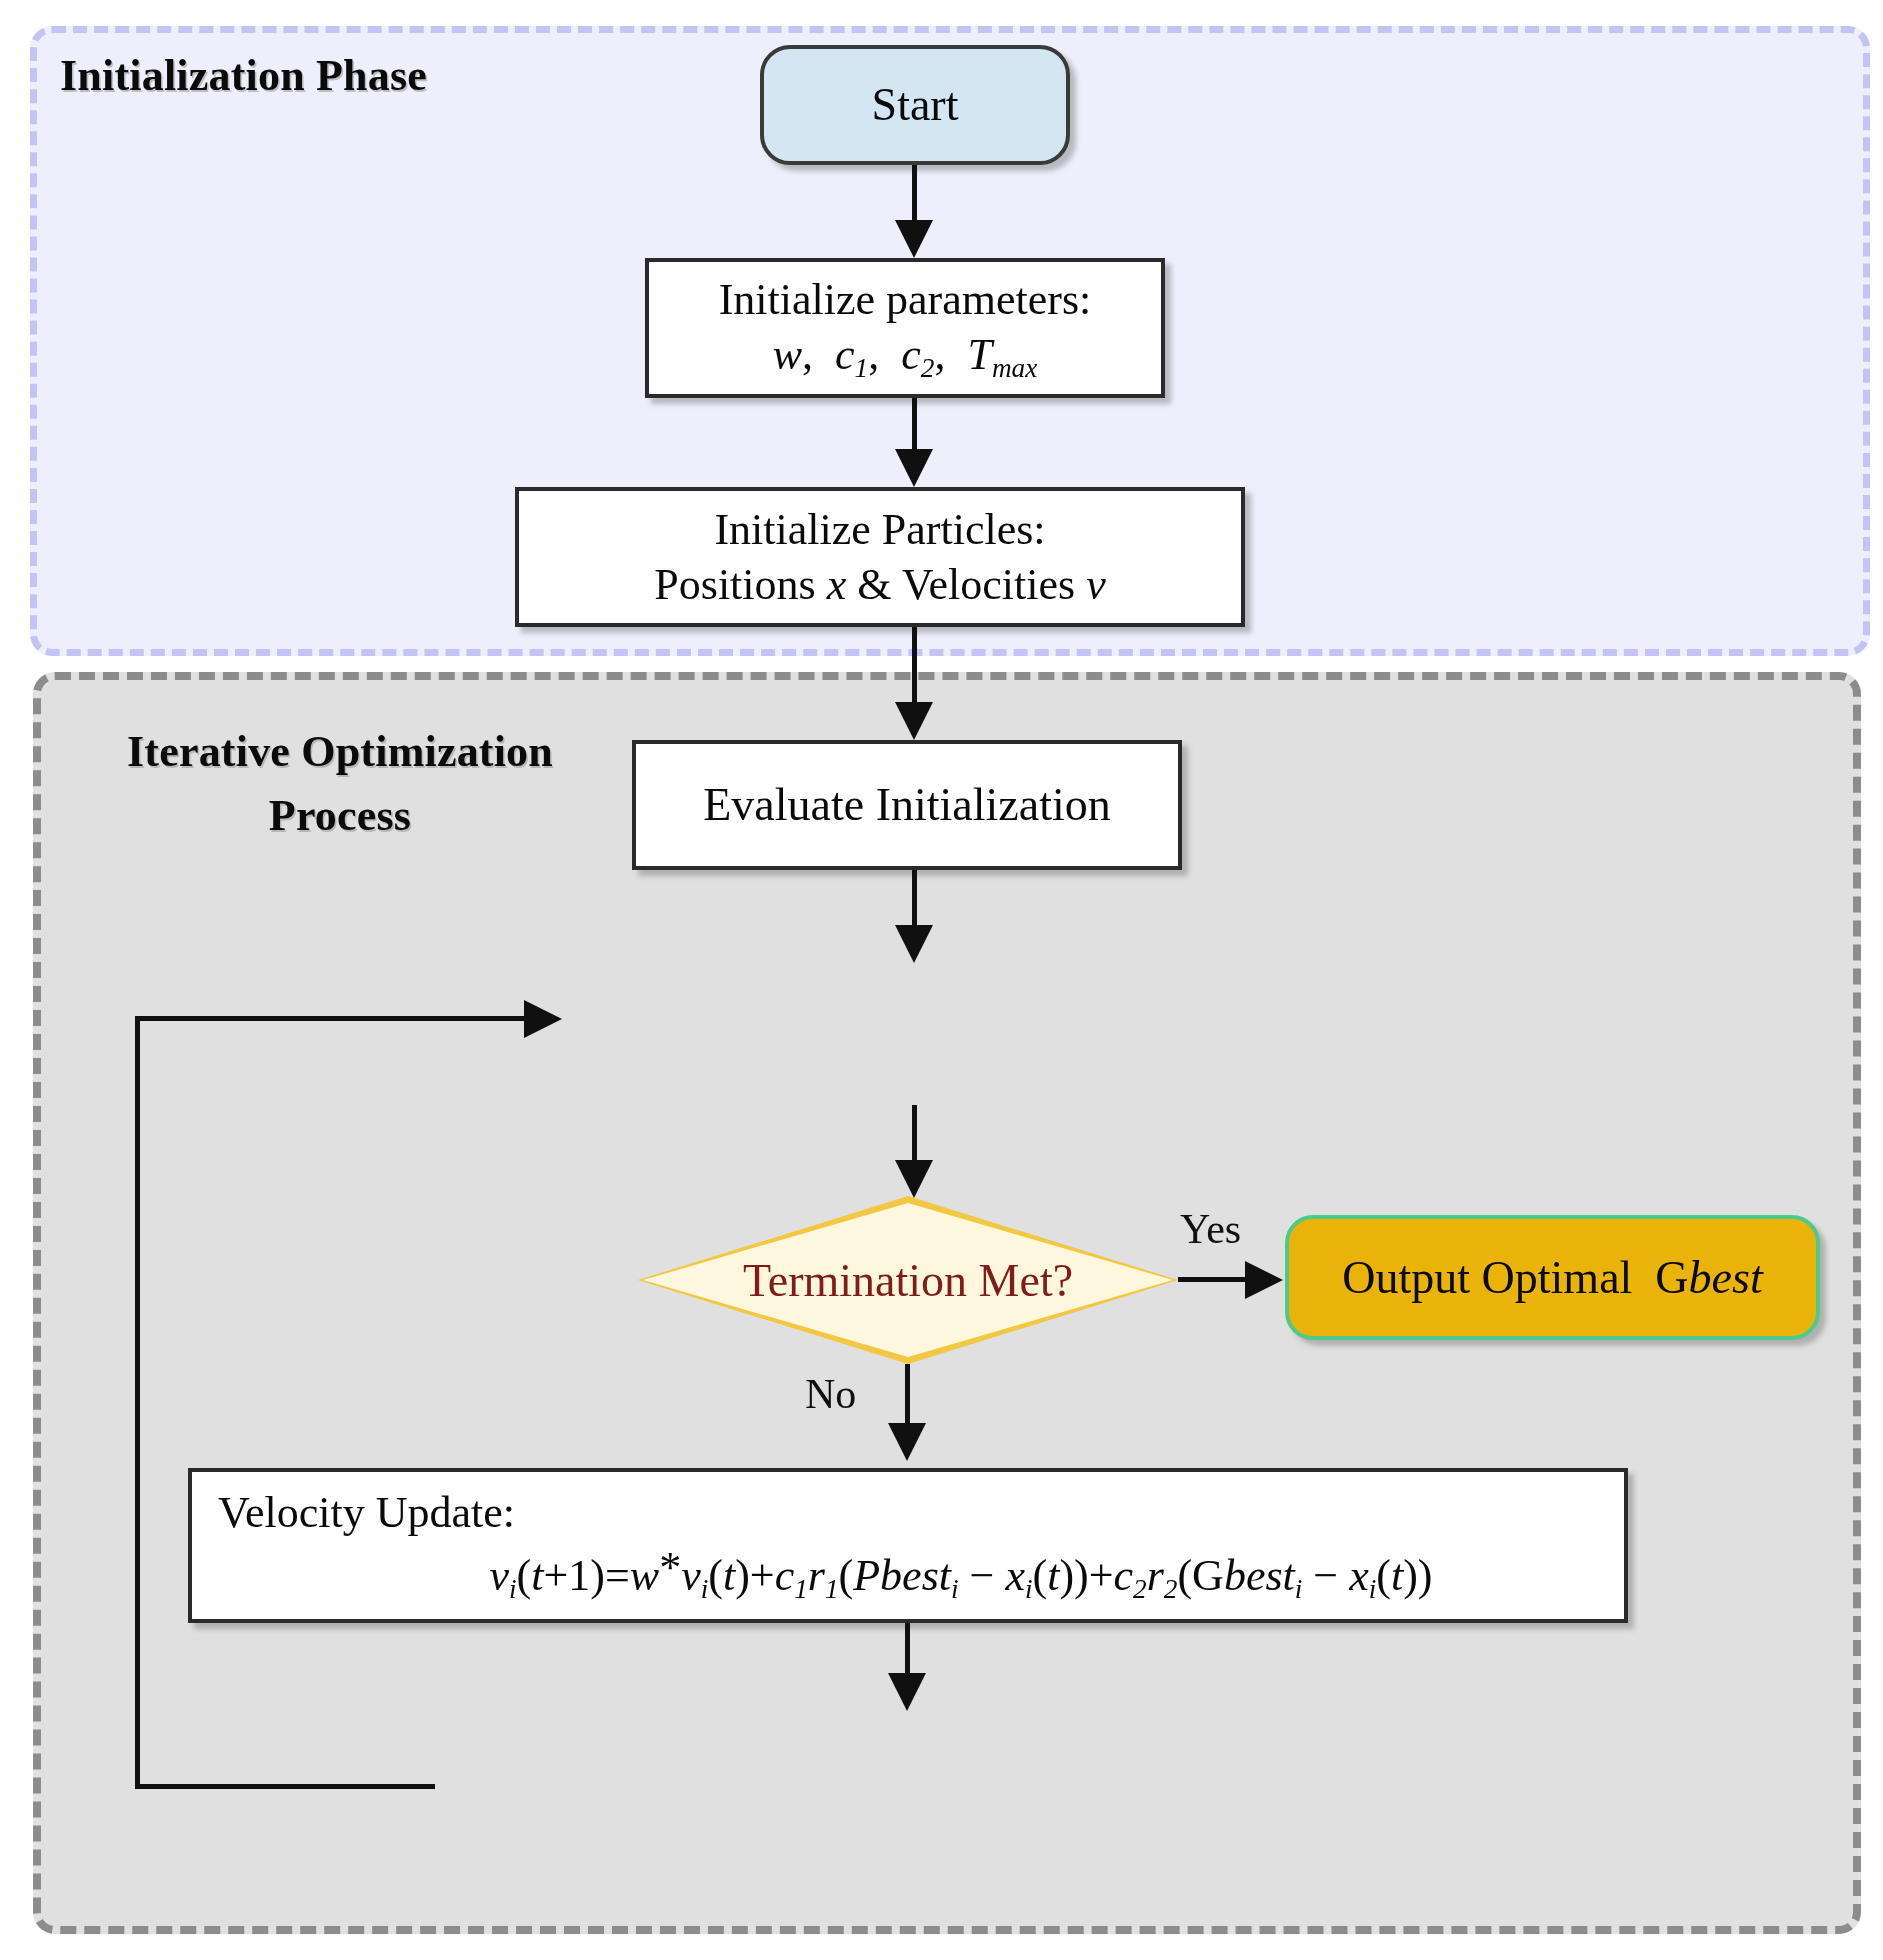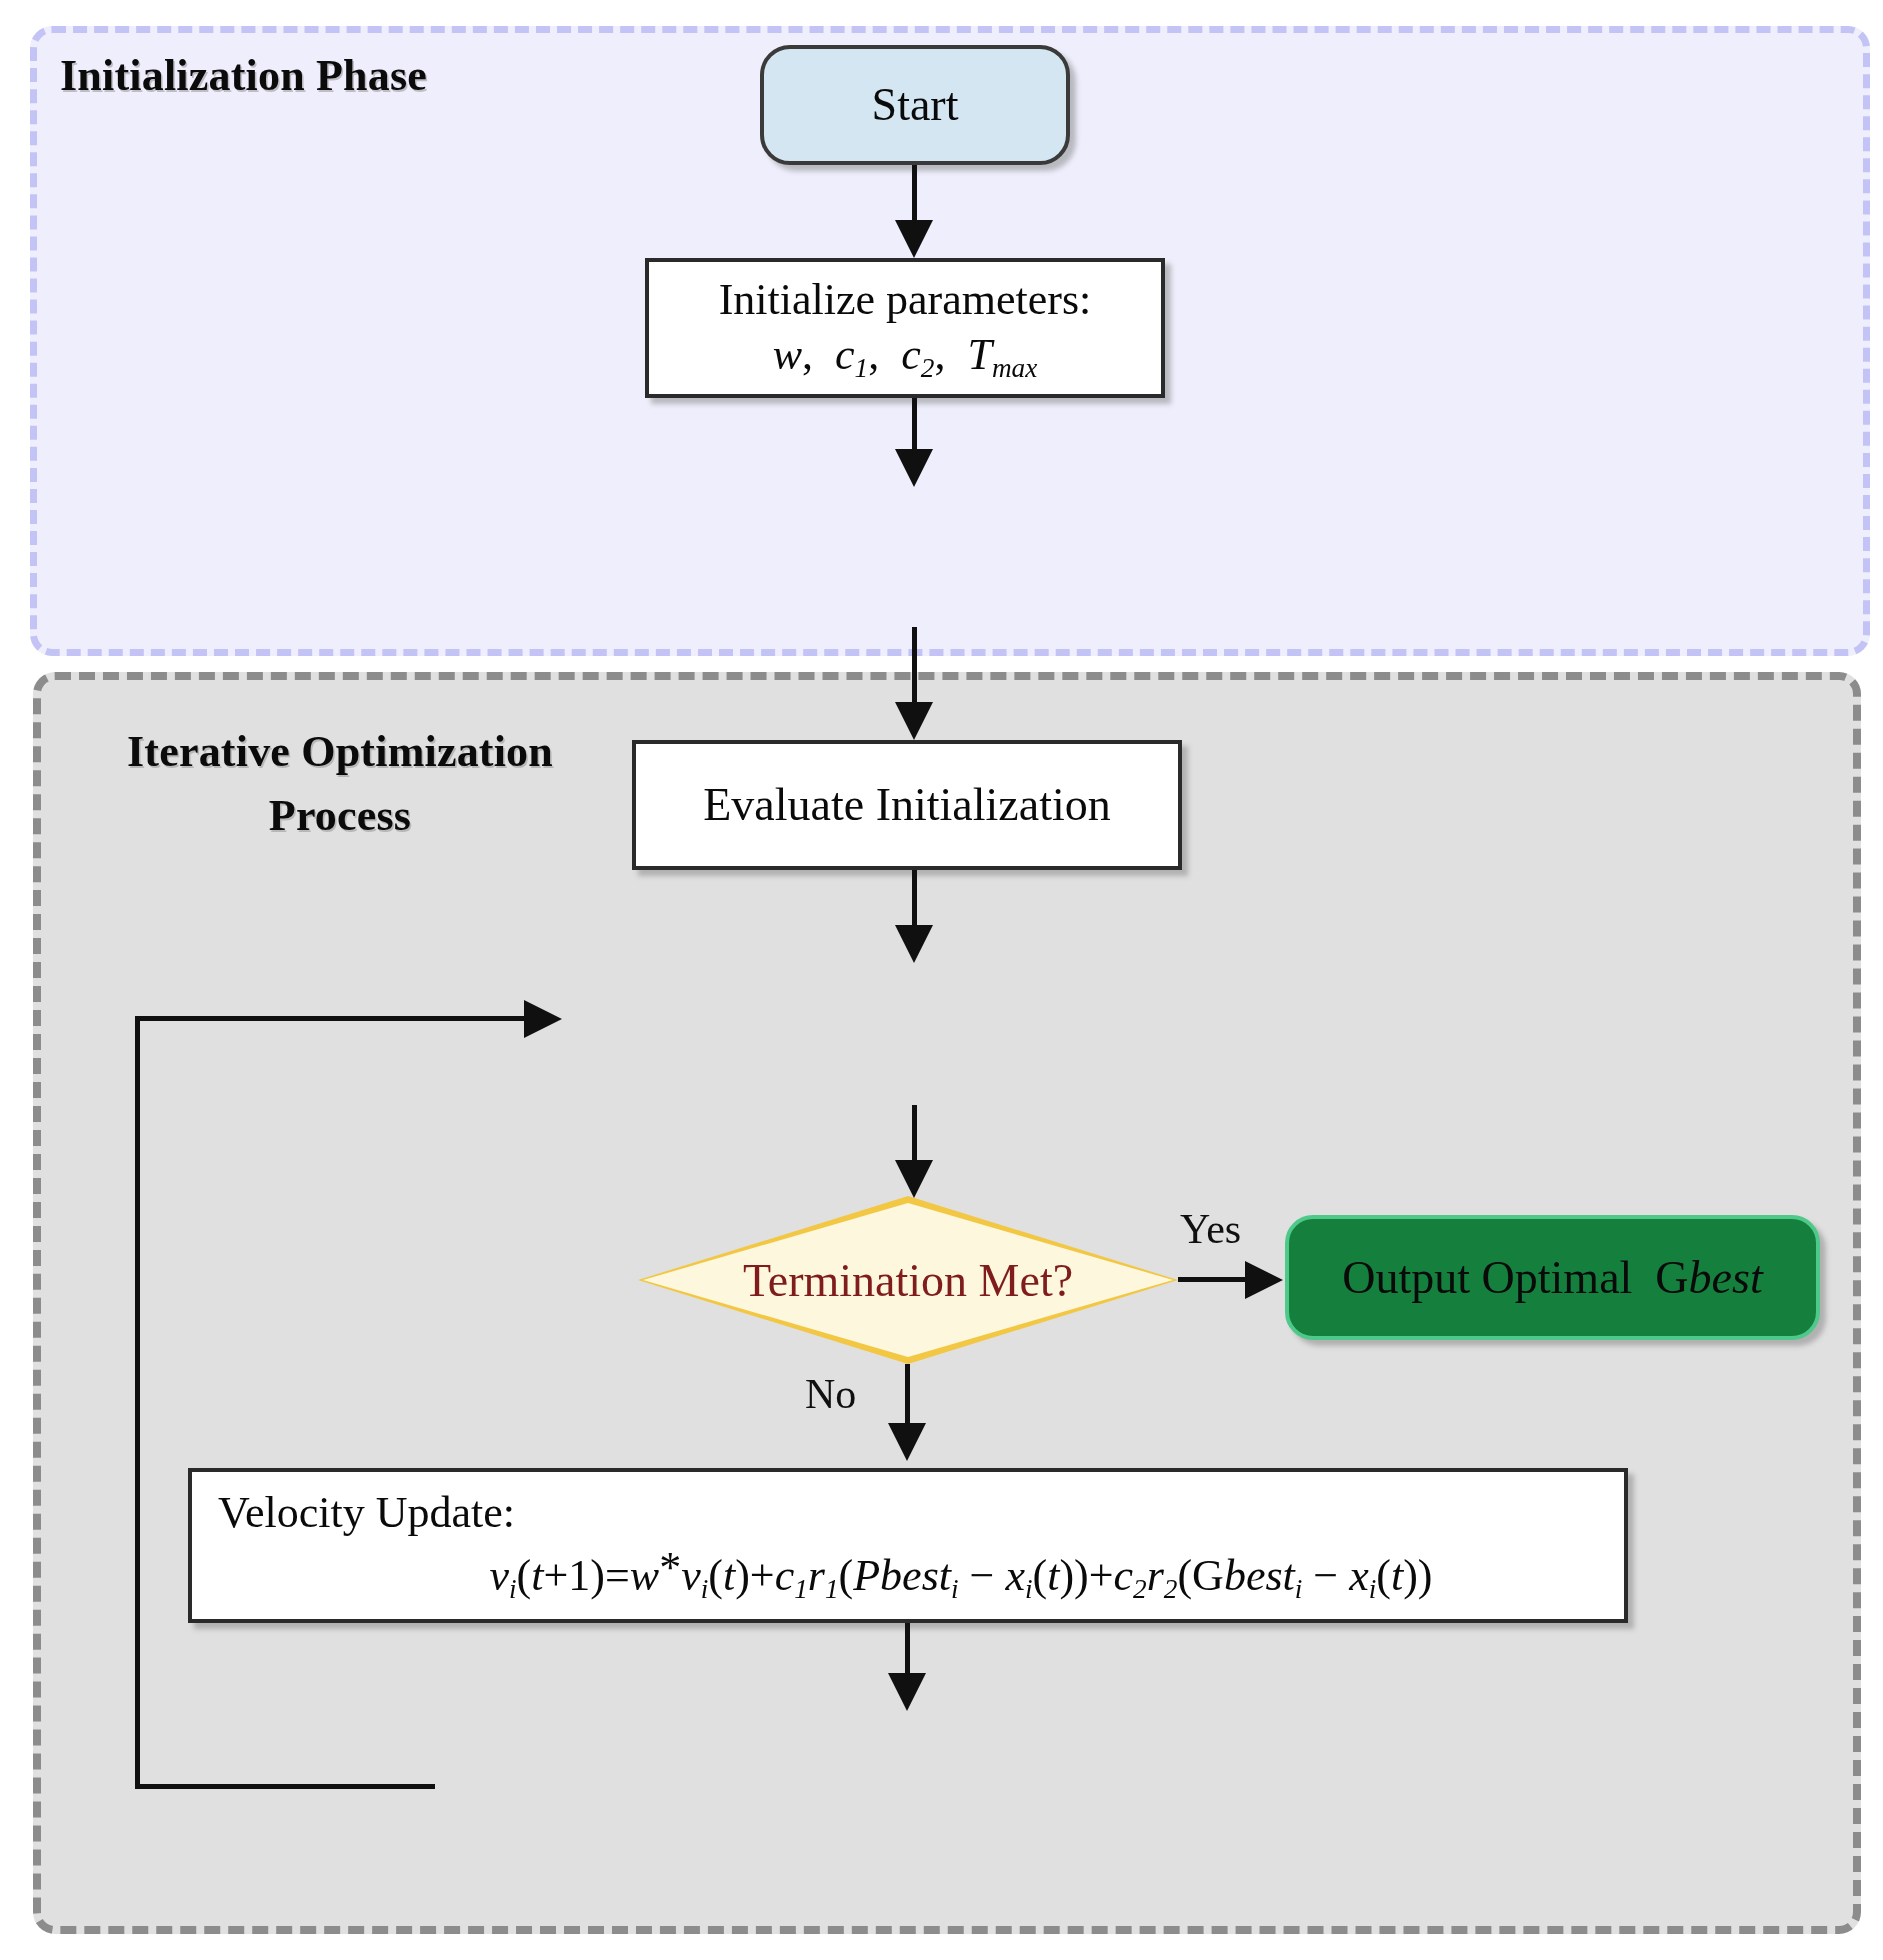--- a/index.html
+++ b/index.html
@@ -100,21 +100,21 @@
   #n-evaluate {
     left: 632px; top: 740px; width: 550px; height: 130px;
     font-size: 46px;
   }
   #n-update {
     left: 570px; top: 965px; width: 665px; height: 140px;
     font-size: 46px;
   }
   #n-output {
     left: 1285px; top: 1215px; width: 535px; height: 125px;
-    background: #15803d;
+    background: #eab308;
     border: 4px solid #4fc98a;
     border-radius: 28px;
     font-size: 46px;
   }
   #n-velocity {
     left: 188px; top: 1468px; width: 1440px; height: 155px;
     font-size: 44px;
     align-items: flex-start;
     padding-left: 26px;
   }
@@ -203,20 +203,24 @@
 
   <div class="node" id="n-start">
     <span class="ln">Start</span>
   </div>
 
   <div class="node" id="n-params">
     <span class="ln">Initialize parameters:</span>
     <span class="ln"><i>w</i>,&nbsp;&nbsp;<i>c</i><sub>1</sub>,&nbsp;&nbsp;<i>c</i><sub>2</sub>,&nbsp;&nbsp;<i>T</i><sub>max</sub></span>
   </div>
 
+  <div class="node" id="n-particles">
+    <span class="ln">Initialize Particles:</span>
+    <span class="ln">Positions <i>x</i> &amp; Velocities <i>v</i></span>
+  </div>
 
   <div class="node" id="n-evaluate">
     <span class="ln">Evaluate Initialization</span>
   </div>
 
 
   <div id="n-decision">
     <div class="dia-stroke"></div>
     <div class="dia-fill"></div>
     <div class="dia-label">Termination Met?</div>

